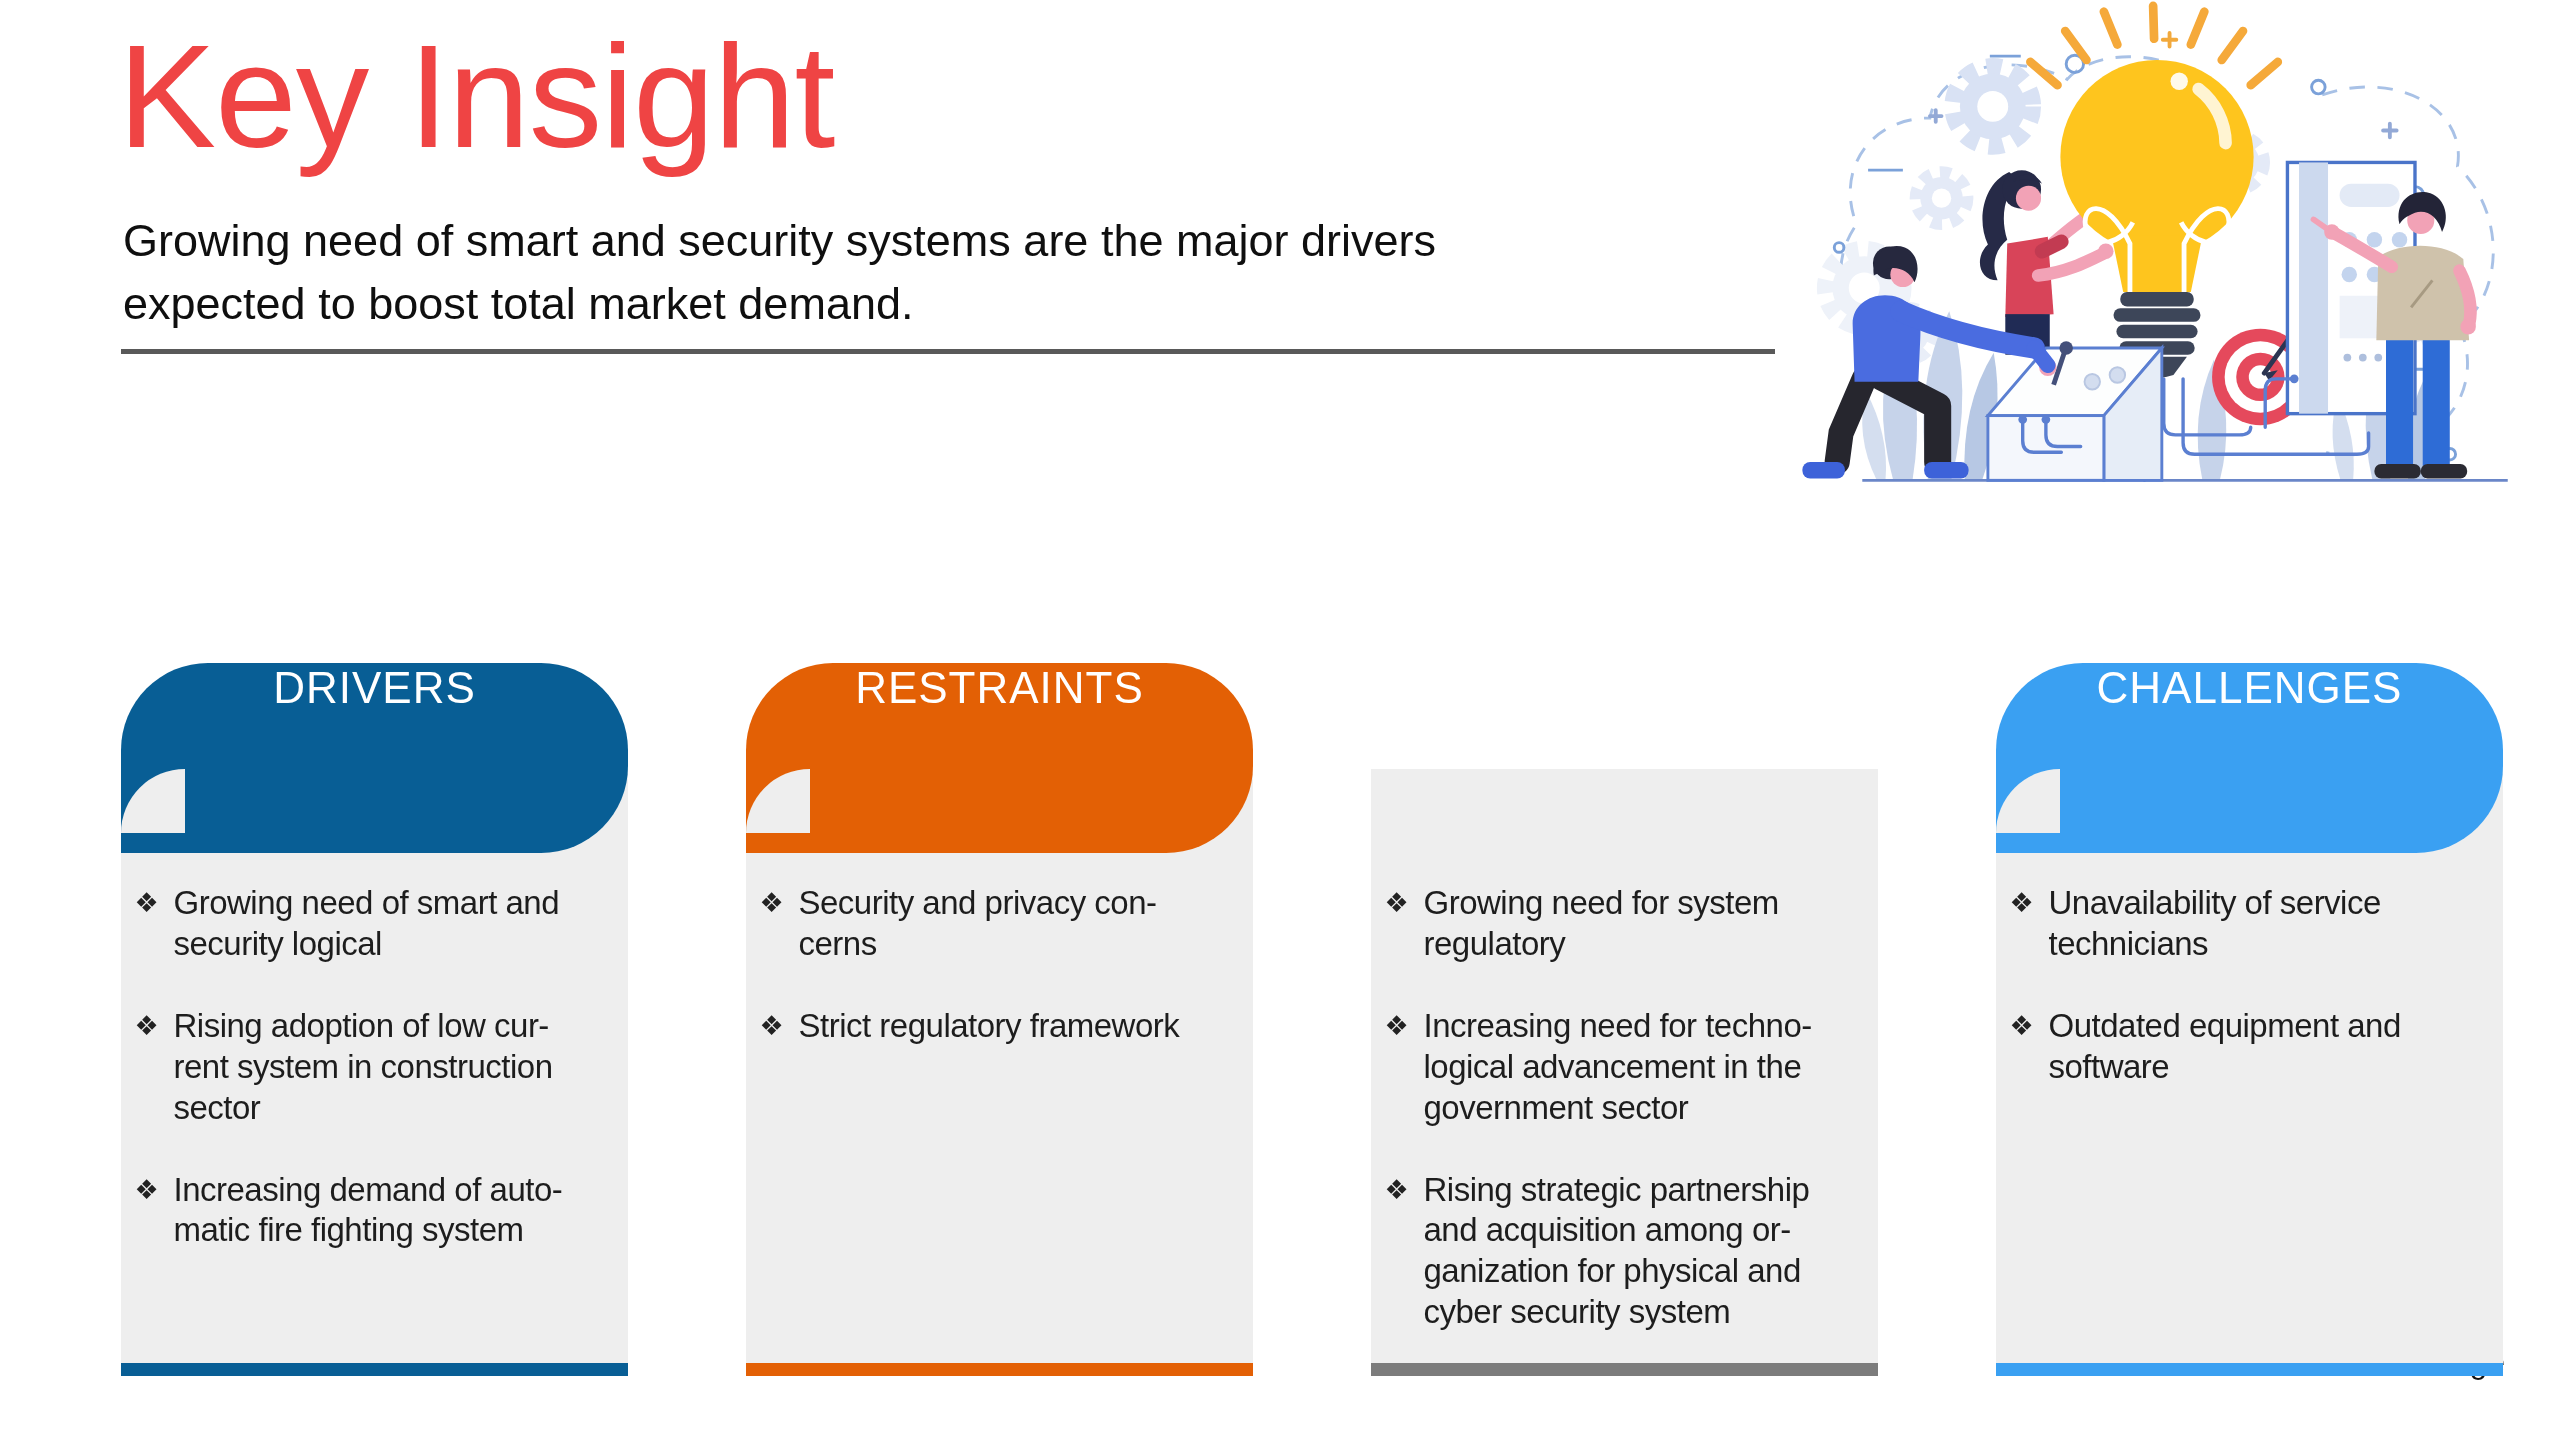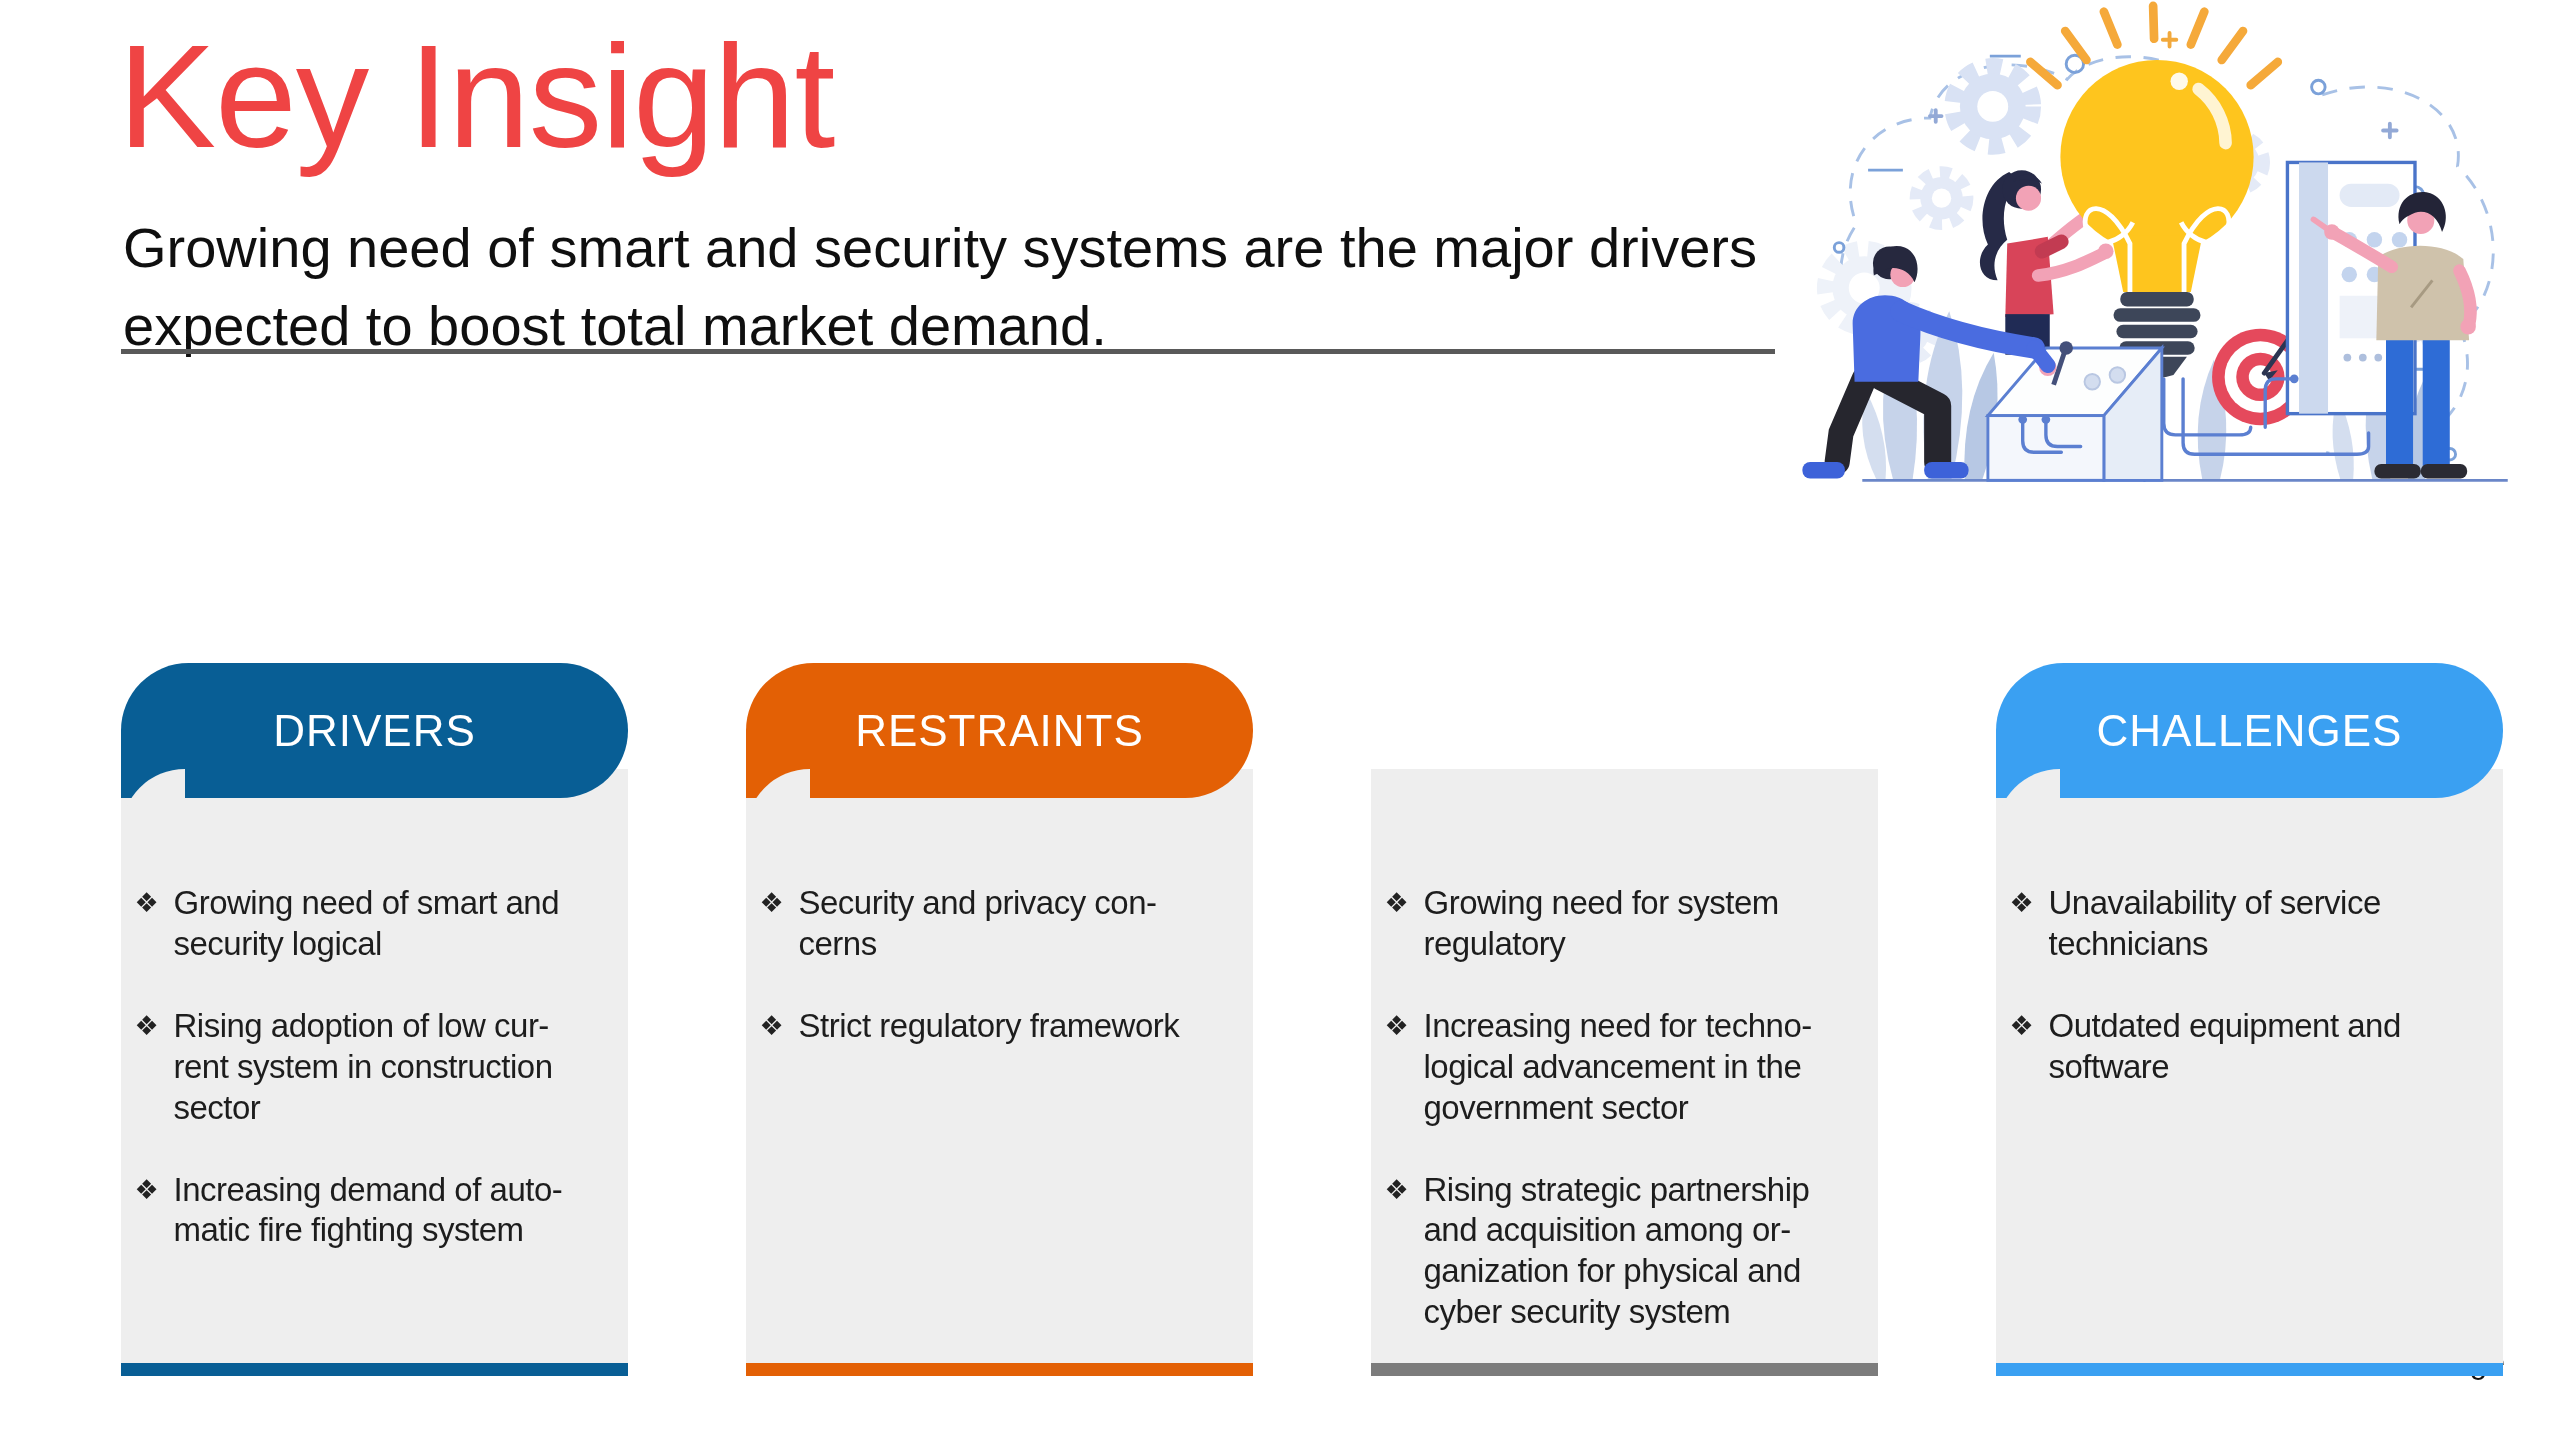--- a/index.html
+++ b/index.html
@@ -5,33 +5,33 @@
   html,body{margin:0;padding:0;background:#ffffff;}
   .slide{
     position:relative;width:2576px;height:1449px;background:#ffffff;overflow:hidden;
     font-family:"Liberation Sans", sans-serif;color:#111;
   }
   .page-title{
     position:absolute;left:118px;top:15.5px;font-size:147px;font-weight:500;
     color:#ef4444;letter-spacing:-1px;line-height:1.1;
   }
   .page-subtitle{
-    position:absolute;left:123px;top:209px;font-size:56px;line-height:1.4;
+    position:absolute;left:123px;top:209px;font-size:45px;line-height:1.4;
     color:#0f0f0f;white-space:pre-line;font-weight:400;
   }
   .title-rule{
     position:absolute;left:121px;top:349px;width:1654px;height:4.8px;background:#595959;
   }
   .illustration{position:absolute;left:1785px;top:0px;width:744px;height:493px;}
   .cards{position:absolute;left:121px;top:663px;display:flex;gap:118px;}
   .card{position:relative;width:507px;height:713px;}
   .card-header{
-    position:absolute;top:0;left:0;width:100%;height:135px;z-index:2;
+    position:absolute;top:0;left:0;width:100%;height:190px;z-index:2;
     border-radius:87px 87px 87px 0;background:var(--c,#888);
-    display:flex;align-items:center;justify-content:center;
+    display:flex;justify-content:center;
   }
   .card-header-label{
     color:#ffffff;font-size:44px;font-weight:500;letter-spacing:1px;
   }
   .card-body{
     position:absolute;top:106px;left:0;right:0;bottom:13.5px;background:#eeeeee;z-index:1;
     box-sizing:border-box;padding:114px 15.5px 0 13.5px;
   }
   .notch{
     position:absolute;left:0;top:106px;width:64px;height:64px;background:#eeeeee;

